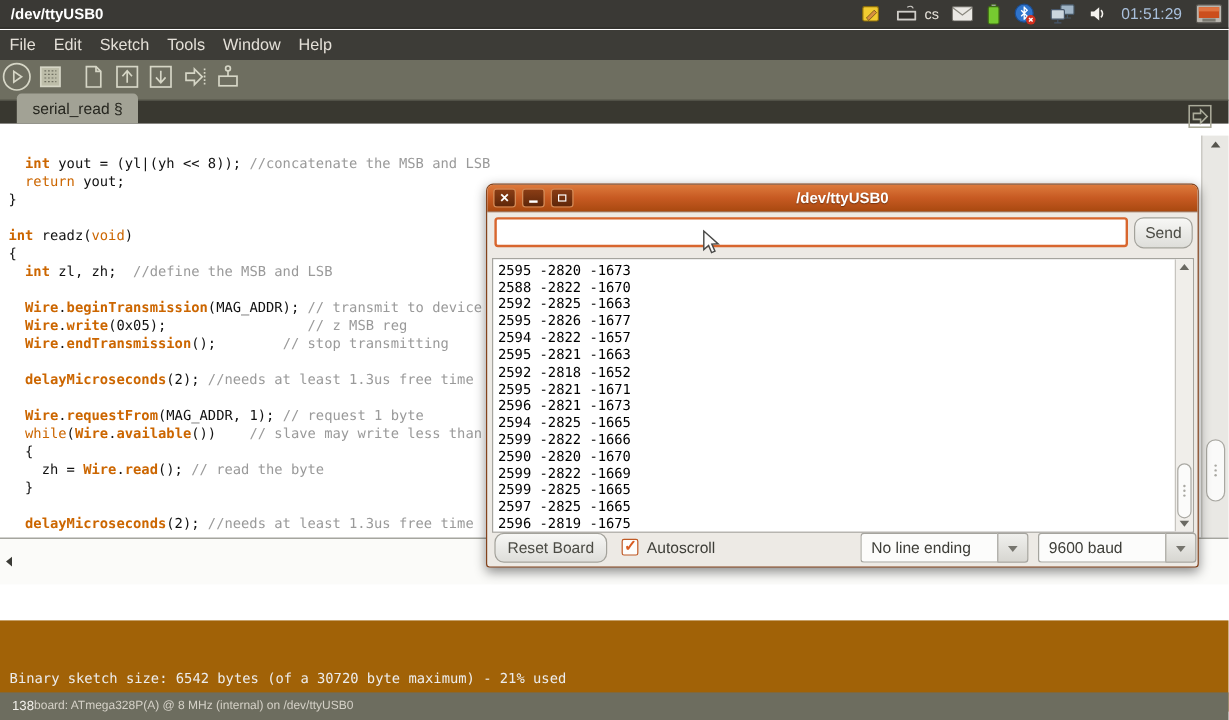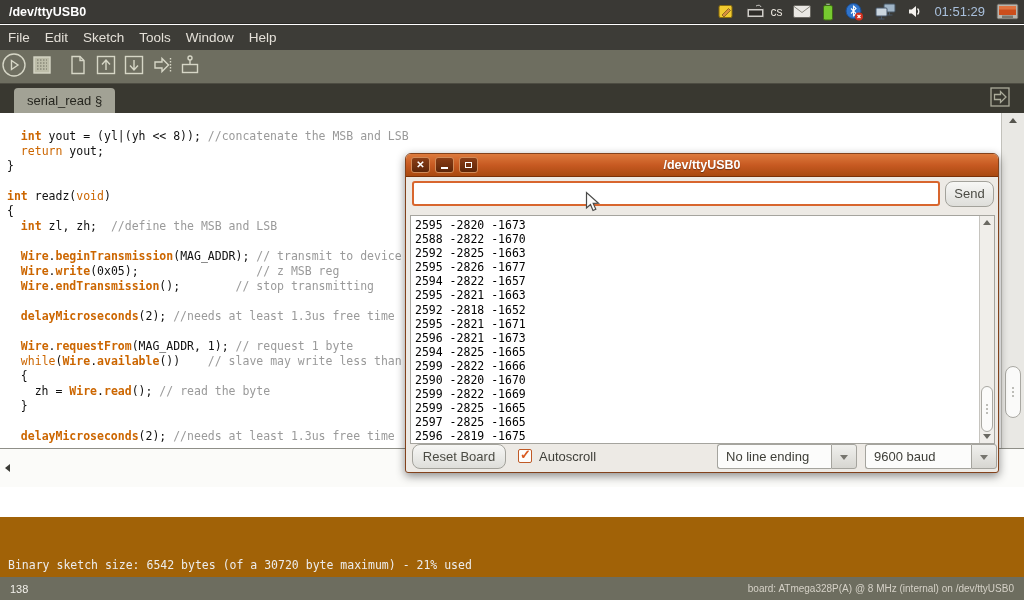--- a/index.html
+++ b/index.html
@@ -18,21 +18,21 @@
   .menubar { position:absolute; top:25px; left:0; width:1024px; height:25px; background:#3D3C37; display:flex; align-items:center; gap:15px; padding-left:8px; }
   .menu-item { color:#E4E0D8; font-size:13.5px; }
 
   
   .toolbar { position:absolute; top:50px; left:0; width:1024px; height:34px; background:#6E6E60; border-bottom:1px solid #4D4C42; display:flex; align-items:center; }
   .tbtn { width:28px; height:28px; display:flex; align-items:center; justify-content:center; }
   .tbtn svg { stroke:#D6D6C6; fill:none; stroke-width:1.4; }
   .tb-gap { width:8px; }
 
   
-  .tabbar { position:absolute; top:84px; left:0; width:1024px; height:29px; background:#393830; }
+  .tabbar { position:absolute; top:84px; left:0; width:1024px; height:19px; background:#393830; }
   .tab { position:absolute; left:14px; bottom:0; height:25px; padding:0 13px; background:#A2A295; color:#26261F; font-size:13px; line-height:25px; border-radius:4px 4px 0 0; }
   .tab-menu { position:absolute; right:13px; top:4px; width:22px; height:22px; display:flex; align-items:center; justify-content:center; }
   .tab-menu svg { stroke:#ABAB9A; fill:none; stroke-width:1.3; }
 
   
   .editor { position:absolute; top:113px; left:0; width:1024px; height:335px; background:#FFFFFF; overflow:hidden; }
   .code { padding:16px 0 0 7px; font-family:"DejaVu Sans Mono", monospace; font-size:11.5px; line-height:15px; color:#111; white-space:pre; }
   .cl { height:15px; }
   .k  { color:#CC6600; }
   .kb { color:#CC6600; font-weight:bold; }
@@ -43,21 +43,21 @@
   .grip { position:absolute; left:50%; top:50%; transform:translate(-50%,-50%); display:flex; flex-direction:column; gap:2px; }
   .grip i { display:block; width:2px; height:2px; background:#A9A8A2; border-radius:1px; }
   .tri-up { width:0; height:0; border-left:4px solid transparent; border-right:4px solid transparent; border-bottom:5px solid #56554E; margin:5px auto 0; }
 
   .h-scroll { position:absolute; top:448px; left:0; width:1024px; height:39px; background:#FBFBF9; border-top:1px solid #8F8F88; }
   .tri-left { position:absolute; left:5px; top:15px; width:0; height:0; border-top:4px solid transparent; border-bottom:4px solid transparent; border-right:5px solid #3B3B36; }
 
   
   .compilebar { position:absolute; top:487px; left:0; width:1024px; height:30px; background:#F36C00; color:#FFFFFF; font-size:13px; display:flex; align-items:center; padding-left:8px; }
   .console { position:absolute; top:517px; left:0; width:1024px; height:76px; background:#a16207; color:#ECECEC; font-family:"DejaVu Sans Mono", monospace; font-size:11.5px; padding:41px 0 0 8px; }
-  .statusbar { position:absolute; top:577px; left:0; width:1024px; height:23px; background:#6D6D5F; display:flex; align-items:center; justify-content:space-between; padding:0 10px 0 10px; }
+  .statusbar { position:absolute; top:577px; left:0; width:1024px; height:23px; background:#6D6D5F; display:flex; align-items:center; padding:0 10px 0 10px; }
   .status-left { color:#F2F0EA; font-size:11px; }
   .status-right { color:#D5D1C7; font-size:10px; }
 
   
   .smwin { position:absolute; left:405px; top:153px; width:594px; height:320px; background:#EDEAE5; border:1px solid #83421C; border-radius:6px 6px 3px 3px; box-shadow:0 3px 10px rgba(0,0,0,0.45); }
   .sm-title { position:relative; height:23px; background:linear-gradient(#DD7A3C 0%, #C75A22 50%, #A94910 100%); border-radius:5px 5px 0 0; border-bottom:1px solid #7A3108; }
   .sm-title-text { position:absolute; left:0; right:0; top:0; height:23px; text-align:center; line-height:22px; color:#fff; font-weight:bold; font-size:12.5px; text-shadow:0 1px 1px rgba(0,0,0,0.4); }
   .wbtns { position:absolute; left:5px; top:3px; display:flex; gap:5px; }
   .wbtn { width:19px; height:16px; background:linear-gradient(#8A3D15,#5E2609); border:1px solid #D08A58; border-radius:3px; position:relative; color:#fff; }
   .wbtn .x { position:absolute; left:0; right:0; top:1px; text-align:center; font-size:10px; font-weight:bold; }

